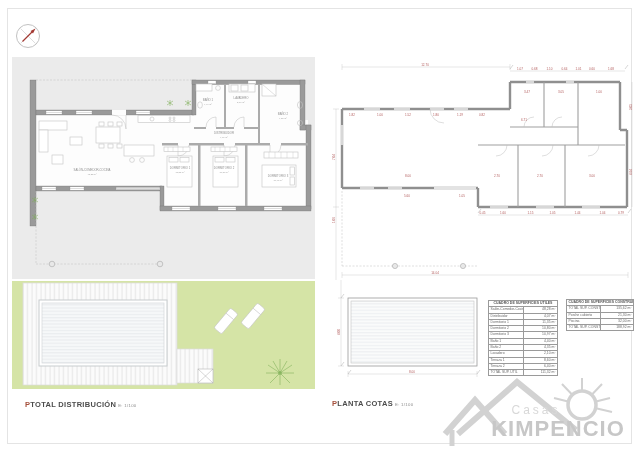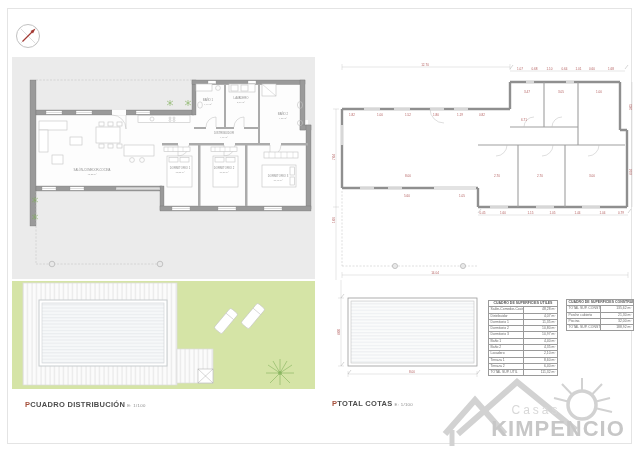--- a/index.html
+++ b/index.html
@@ -453,24 +453,24 @@
           <td class="num">32,00 m²</td>
         </tr>
     <tr>
           <td>TOTAL SUP. CONSTRUIDA</td>
           <td class="num">188,92 m²</td>
         </tr>
   </tbody>
     </table>
 
   <div class="ptitle" style="left:25px;top:400px;">
-    <span class="tfirst">P</span><span>CUADRO DISTRIBUCIÓN</span><span class="pscale">E: 1/100</span>
+    <span class="tfirst">P</span><span>TOTAL DISTRIBUCIÓN</span><span class="pscale">E: 1/100</span>
   </div>
   <div class="ptitle" style="left:332px;top:399px;">
-    <span class="tfirst">P</span><span>TOTAL COTAS</span><span class="pscale">E: 1/100</span>
+    <span class="tfirst">P</span><span>LANTA COTAS</span><span class="pscale">E: 1/100</span>
   </div>
 
   <svg id="logo" class="abs" viewBox="0 0 195 76">
     <g>
       <line class="logo-ray" x1="142" y1="33" x2="142" y2="6"></line>
       <line class="logo-ray" x1="142" y1="33" x2="162" y2="12"></line>
       <line class="logo-ray" x1="142" y1="33" x2="122" y2="12"></line>
       <line class="logo-ray" x1="142" y1="33" x2="170" y2="26"></line>
       <line class="logo-ray" x1="142" y1="33" x2="114" y2="26"></line>
       <line class="logo-ray" x1="142" y1="33" x2="172" y2="40"></line>

